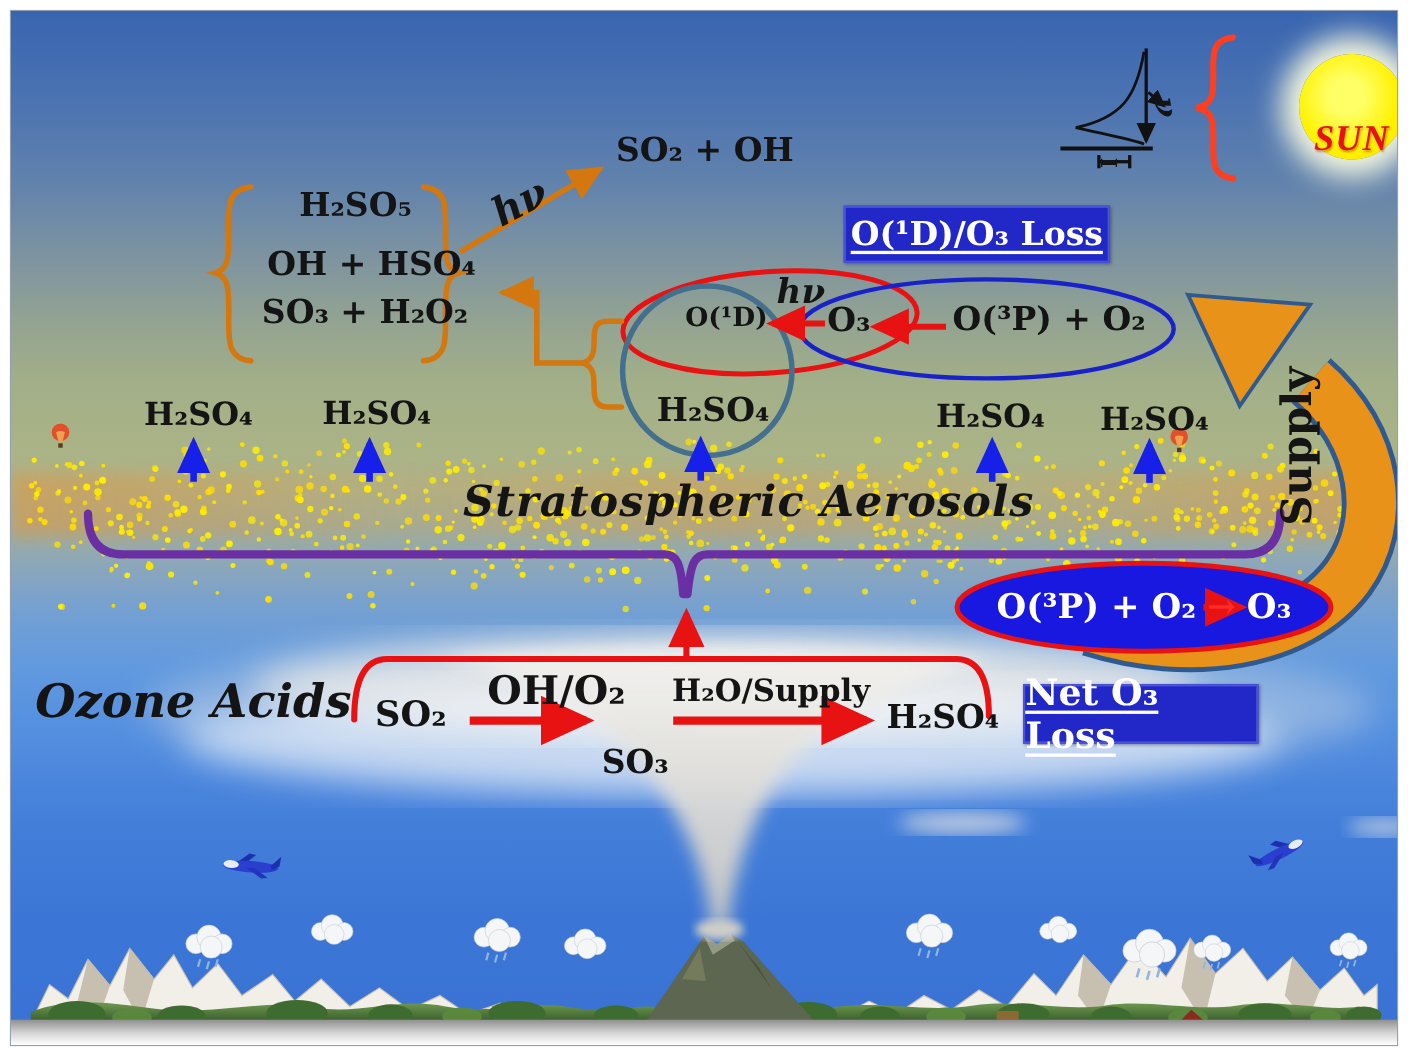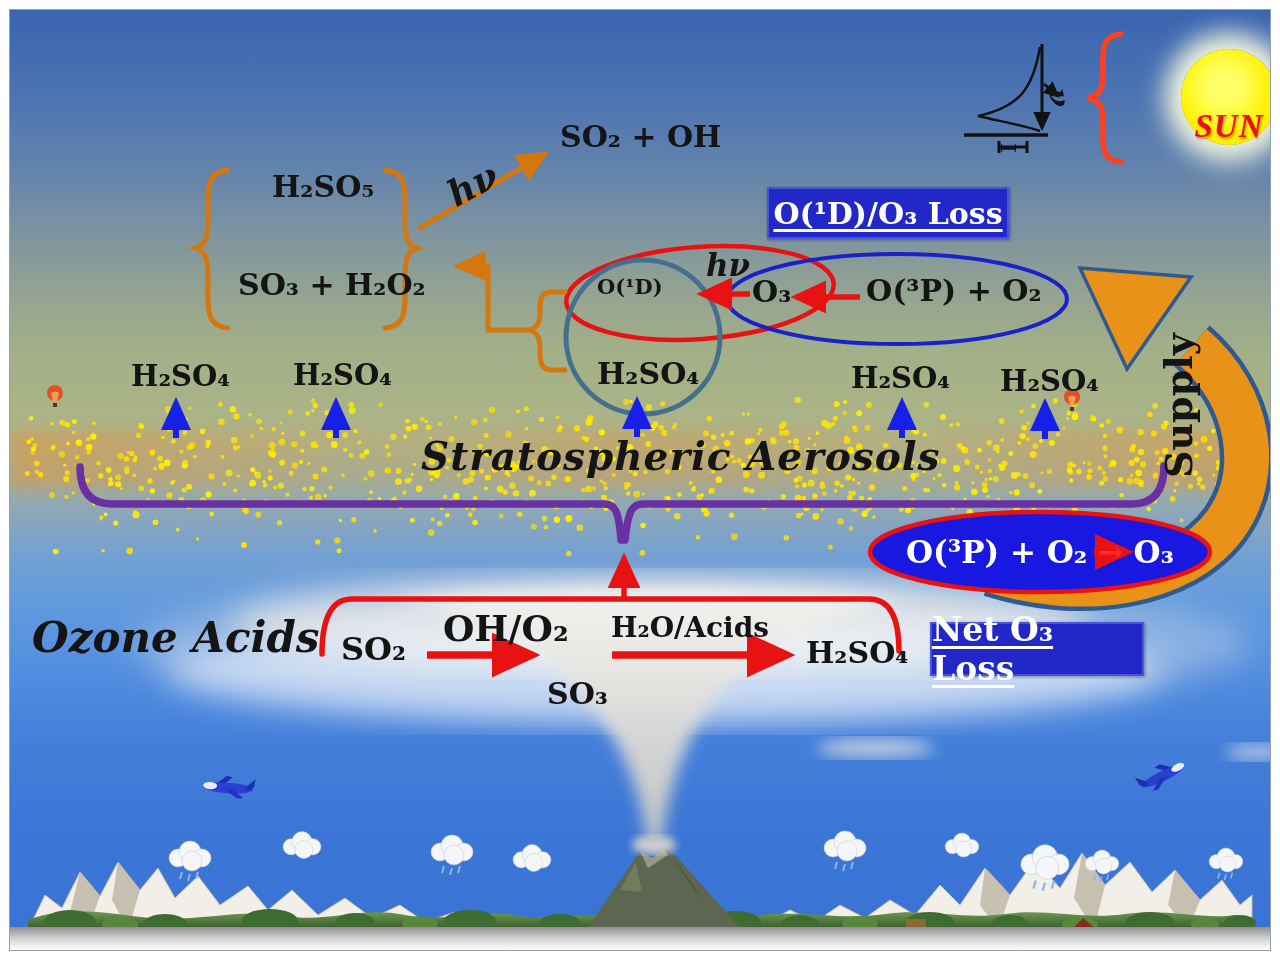--- a/index.html
+++ b/index.html
@@ -1070,29 +1070,30 @@
       <line x1="964" y1="135" x2="1048" y2="135" stroke-width="3.5"></line>
       <path d="M 1040 47 C 1033 88 1020 107 978 116 C 1004 122 1030 127 1040 131" stroke-width="2.5"></path>
       <line x1="999" y1="147" x2="1027" y2="147" stroke-width="3"></line>
       <line x1="999" y1="141" x2="999" y2="153" stroke-width="3"></line>
       <line x1="1027" y1="141" x2="1027" y2="153" stroke-width="3"></line>
       <line x1="1044" y1="84" x2="1058" y2="96" stroke-width="2.5" marker-end="url(#mK)"></line>
     </g>
   </svg>
 
   <div class="t" style="left:272px;top:172px;font-size:30px;">H₂SO₅</div>
+  <div class="t" style="left:243px;top:226px;font-size:30px;">OH + HSO₄</div>
   <div class="t" style="left:238px;top:270px;font-size:30px;">SO₃ + H₂O₂</div>
   <div class="t it" style="left:447px;top:166px;font-size:36px;transform:rotate(-28deg);">hν</div>
   <div class="t" style="left:560px;top:122px;font-size:30px;">SO₂ + OH</div>
 
   <div class="box" style="left:767px;top:187px;width:238px;height:48px;">
     <span class="bt" style="font-size:30px;">O(¹D)/O₃ Loss</span>
   </div>
 
-  <div class="t" style="left:597px;top:276px;font-size:21px;">O(¹D)</div>
+  <div class="t" style="left:623px;top:276px;font-size:24px;">O(¹D)</div>
   <div class="t it" style="left:706px;top:250px;font-size:31px;">hν</div>
   <div class="t" style="left:752px;top:277px;font-size:30px;">O₃</div>
   <div class="t" style="left:866px;top:276px;font-size:30px;">O(³P) + O₂</div>
   <div class="t" style="left:597px;top:359px;font-size:30px;">H₂SO₄</div>
 
   <div class="t" style="left:131px;top:362px;font-size:29px;">H₂SO₄</div>
   <div class="t" style="left:293px;top:361px;font-size:29px;">H₂SO₄</div>
   <div class="t" style="left:851px;top:364px;font-size:29px;">H₂SO₄</div>
   <div class="t" style="left:1000px;top:367px;font-size:29px;">H₂SO₄</div>
 
@@ -1108,21 +1109,21 @@
 
   <div class="box" style="left:930px;top:622px;width:210px;height:50px;">
     <span class="bt" style="font-size:33px;">Net O₃ Loss</span>
   </div>
 
   <div class="t it" style="left:32px;top:617px;font-size:42px;">Ozone Acids</div>
 
   <div class="t" style="left:341px;top:633px;font-size:32px;">SO₂</div>
   <div class="t" style="left:443px;top:610px;font-size:36px;">OH/O₂</div>
   <div class="t" style="left:547px;top:638px;font-size:30px;margin-top:41px;">SO₃</div>
-  <div class="t" style="left:611px;top:614px;font-size:28px;">H₂O/Acids</div>
+  <div class="t" style="left:611px;top:614px;font-size:28px;">H₂O/Supply</div>
   <div class="t" style="left:806px;top:638px;font-size:30px;">H₂SO₄</div>
 
   <div class="sun">
     <span>SUN</span>
   </div>
   <div class="t" style="left:1003px;top:138px;font-size:20px;transform:rotate(90deg);">I</div>
   <div class="t it" style="left:1050px;top:84px;font-size:27px;transform:rotate(80deg);">ν</div>
 
   <div class="frame"></div>
   <div class="innerline"></div>

